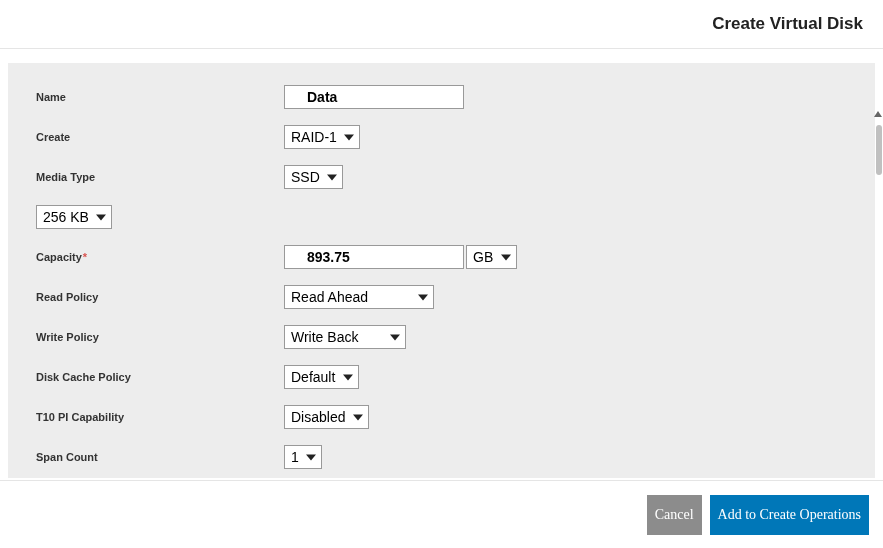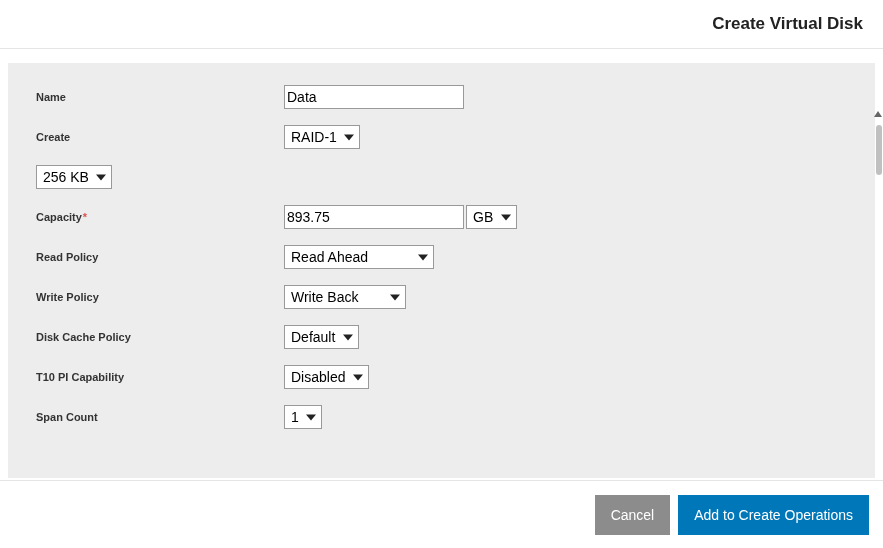--- a/index.html
+++ b/index.html
@@ -46,24 +46,25 @@
       color: #333;
       font-weight: bold;
     }
     .required {
       color: #d9534f;
       margin-left: 1px;
     }
     .text-input {
       height: 24px;
       border: 1px solid #999;
-      padding: 2px 2px;
+      padding: 2px 22px;
       font-size: 14px;
       font-family: inherit;
       background: #fff;
+      font-weight: bold;
     }
     .input-name {
       width: 180px;
     }
     .input-capacity {
       width: 180px;
     }
     .select-control {
       height: 24px;
       border: 1px solid #999;
@@ -107,25 +108,25 @@
       background: #fff;
       border-top: 1px solid #e5e5e5;
       display: flex;
       justify-content: flex-end;
       align-items: center;
       padding-right: 14px;
       gap: 8px;
     }
     .btn {
       height: 40px;
-      padding: 0 16px;
+      padding: 0 8px;
       font-size: 14px;
       border: none;
       cursor: pointer;
-      font-family: Liberation Sans, sans-serif;
+      font-family: Liberation Serif, serif;
     }
     .btn-cancel {
       background: #8c8c8c;
       color: #fff;
     }
     .btn-primary {
       background: #0077b8;
       color: #fff;
     }
     .scroll-indicator {
@@ -176,20 +177,28 @@
 
     <div class="form-row">
       <div class="form-label">Create</div>
       <span class="select-wrap">
         <select class="select-control">
           <option>RAID-1</option>
         </select>
       </span>
     </div>
 
+    <div class="form-row">
+      <div class="form-label">Media Type</div>
+      <span class="select-wrap">
+        <select class="select-control">
+          <option>SSD</option>
+        </select>
+      </span>
+    </div>
 
     <div class="form-row">
       <span class="select-wrap">
         <select class="select-control">
           <option>256 KB</option>
         </select>
       </span>
     </div>
 
     <div class="form-row">

